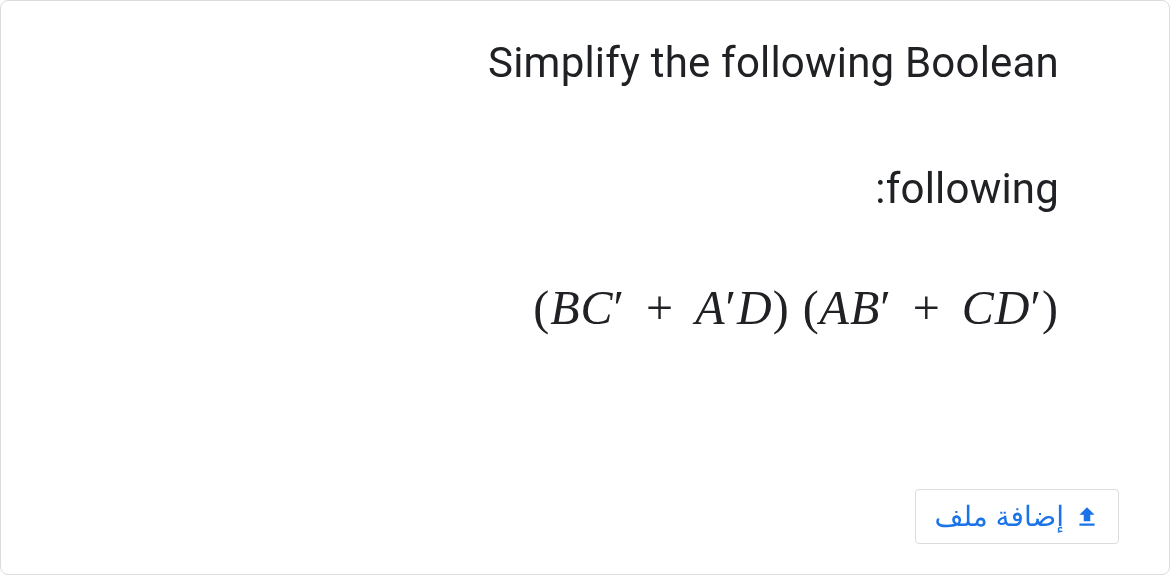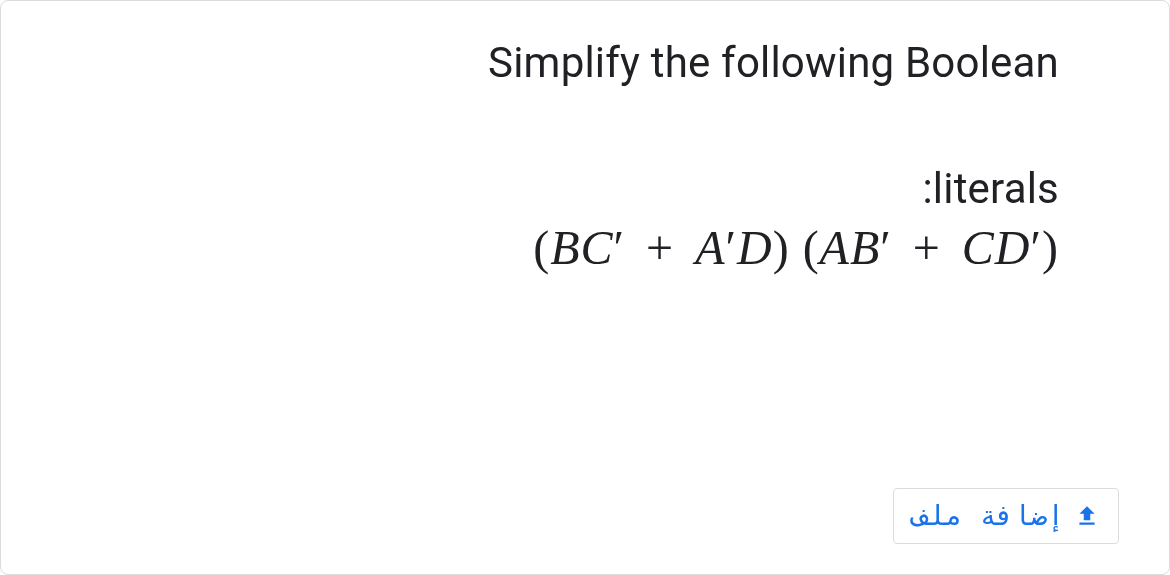--- a/index.html
+++ b/index.html
@@ -30,20 +30,21 @@
       font-weight: 400;
       letter-spacing: 0.2px;
       padding-right: 60px;
       padding-left: 120px;
     }
     .expression {
       font-family: 'Times New Roman', Times, serif;
       font-size: 48px;
       color: #202124;
       text-align: right;
+      margin-top: 60px;
       padding-right: 60px;
       padding-left: 120px;
       font-style: italic;
       letter-spacing: 1px;
     }
     .expression .paren {
       font-style: normal;
     }
     .expression .prime {
       font-style: normal;
@@ -72,31 +73,31 @@
       width: 26px;
       height: 26px;
       display: inline-block;
     }
     .upload-icon svg {
       width: 100%;
       height: 100%;
       fill: #1a73e8;
     }
     .button-label {
-      font-family: Liberation Mono, monospace;
+      font-family: Liberation Sans, sans-serif;
     }
   </style>
 </head>
 <body>
 
 <div class="card">
   <div class="question-text">
     <span>Simplify the following Boolean</span><br>
     <br>
-    <span>:literals</span>
+    <span>:following</span>
   </div>
 
   <div class="expression">
     <span class="paren">(</span><span>BC</span><span class="prime">′</span><span class="plus"> + </span><span>A</span><span class="prime">′</span><span>D</span><span class="paren">) </span><span class="paren">(</span><span>AB</span><span class="prime">′</span><span class="plus"> + </span><span>CD</span><span class="prime">′</span><span class="paren">)</span>
   </div>
 
   <button class="upload-button">
     <span class="upload-icon">
       <svg viewBox="0 0 24 24">
         <path d="M9 16h6v-6h4l-7-7-7 7h4v6zm-4 2h14v2H5v-2z"></path>

